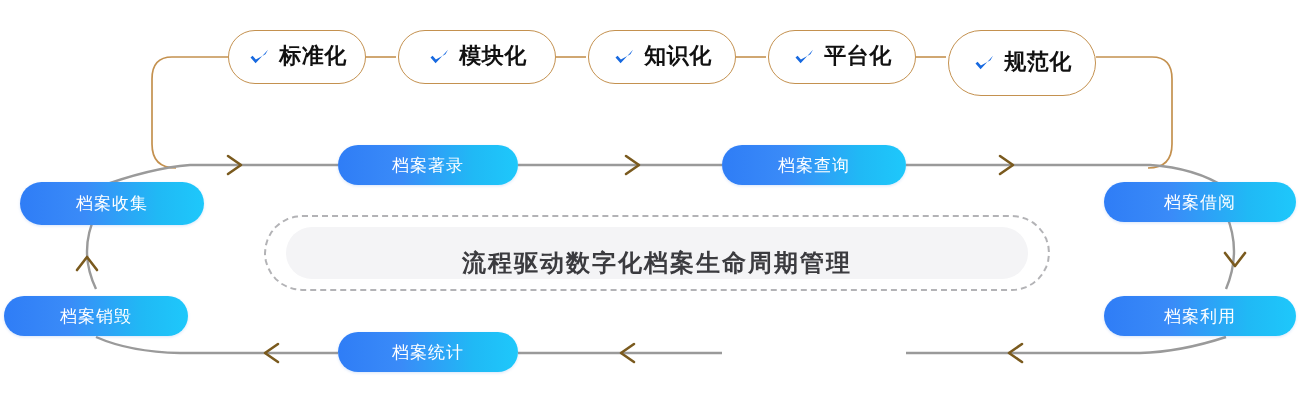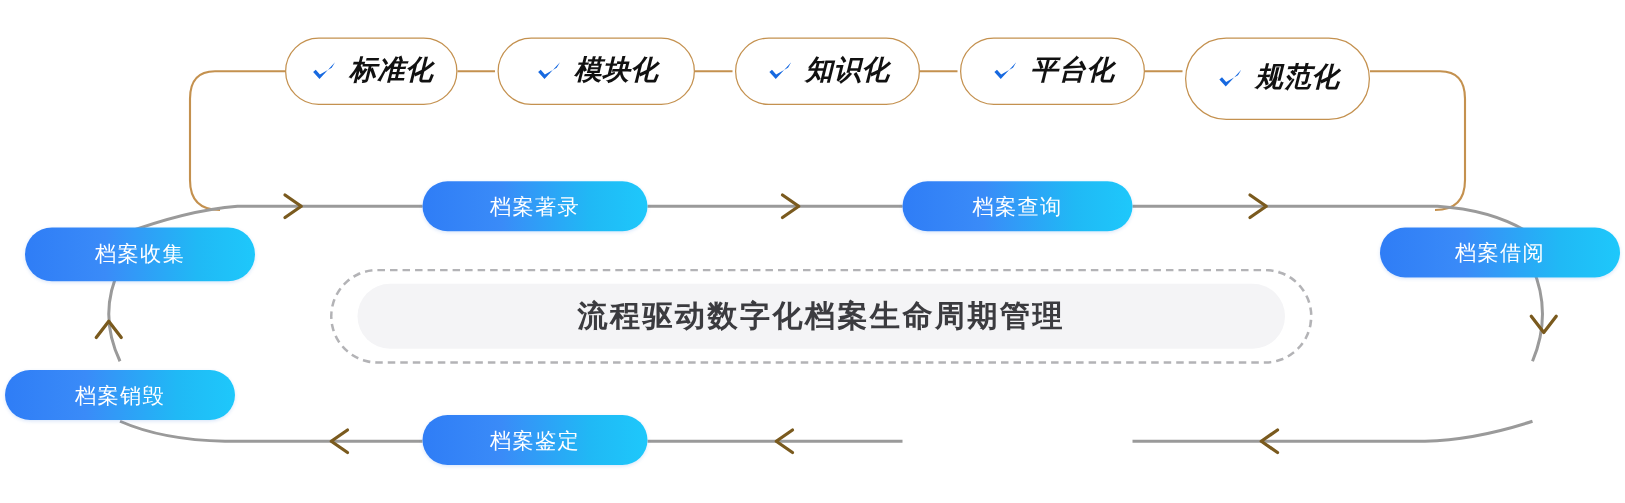--- a/index.html
+++ b/index.html
@@ -53,21 +53,20 @@
     gap: 8px;
     border-radius: 999px;
     background: #ffffff;
     border: 1.6px solid #c4914f;
     color: #111111;
     font-size: 22px;
     font-weight: 700;
     letter-spacing: 0.5px;
     white-space: nowrap;
     box-sizing: border-box;
-    font-style: italic;
   }
   .chip .tick {
     display: inline-block;
     width: 24px;
     height: 24px;
     flex: 0 0 24px;
     line-height: 0;
   }
   .chip .chip-label {
     transform: translateY(-1px);
@@ -80,21 +79,21 @@
     border: 2px dashed #b3b3b6;
     border-radius: 999px;
     background: transparent;
   }
   .banner-fill {
     position: absolute;
     box-sizing: border-box;
     border-radius: 999px;
     background: #f4f4f6;
     display: flex;
-    align-items: center;
+    align-items: flex-end;
     justify-content: center;
   }
   .banner-text {
     font-size: 24px;
     font-weight: 700;
     color: #3b3b3f;
     letter-spacing: 2px;
     white-space: nowrap;
   }
 </style>
@@ -198,23 +197,26 @@
   </div>
 
   <div class="node" style="left:722px; top:145px; width:184px; height:40px;">
     <span>档案查询</span>
   </div>
 
   <div class="node" style="left:1104px; top:182px; width:192px; height:40px;">
     <span>档案借阅</span>
   </div>
 
+  <div class="node" style="left:1104px; top:296px; width:192px; height:40px;">
+    <span>档案利用</span>
+  </div>
 
 
   <div class="node" style="left:338px; top:332px; width:180px; height:40px;">
-    <span>档案鉴定</span>
+    <span>档案统计</span>
   </div>
 
   <div class="node" style="left:4px; top:296px; width:184px; height:40px;">
     <span>档案销毁</span>
   </div>
 
 </div>
 
 </body></html>

